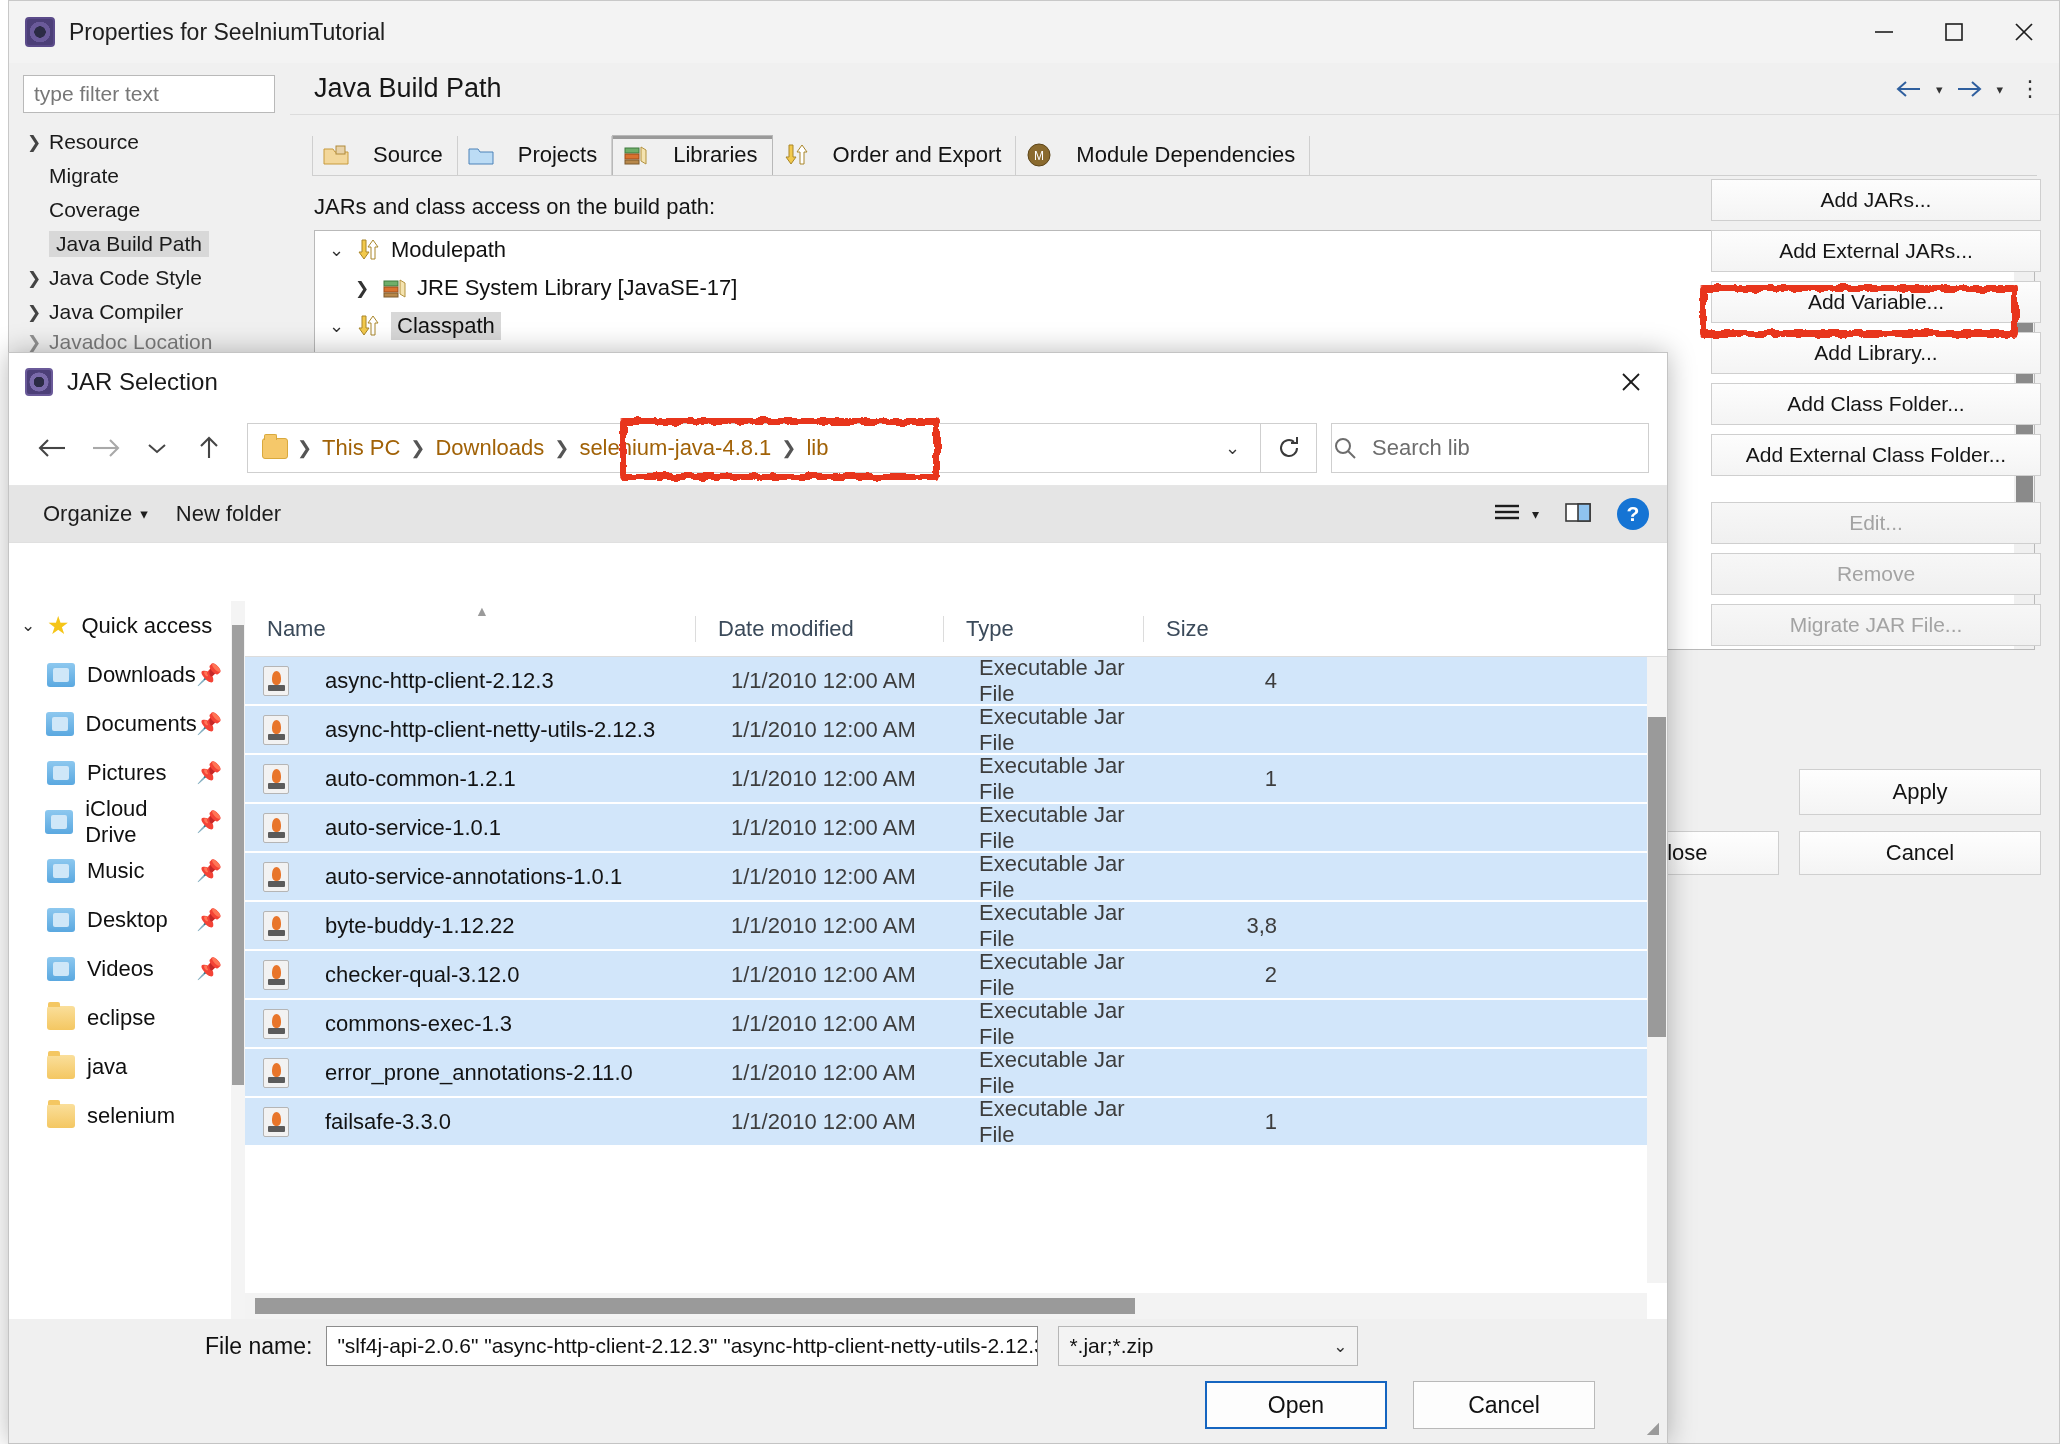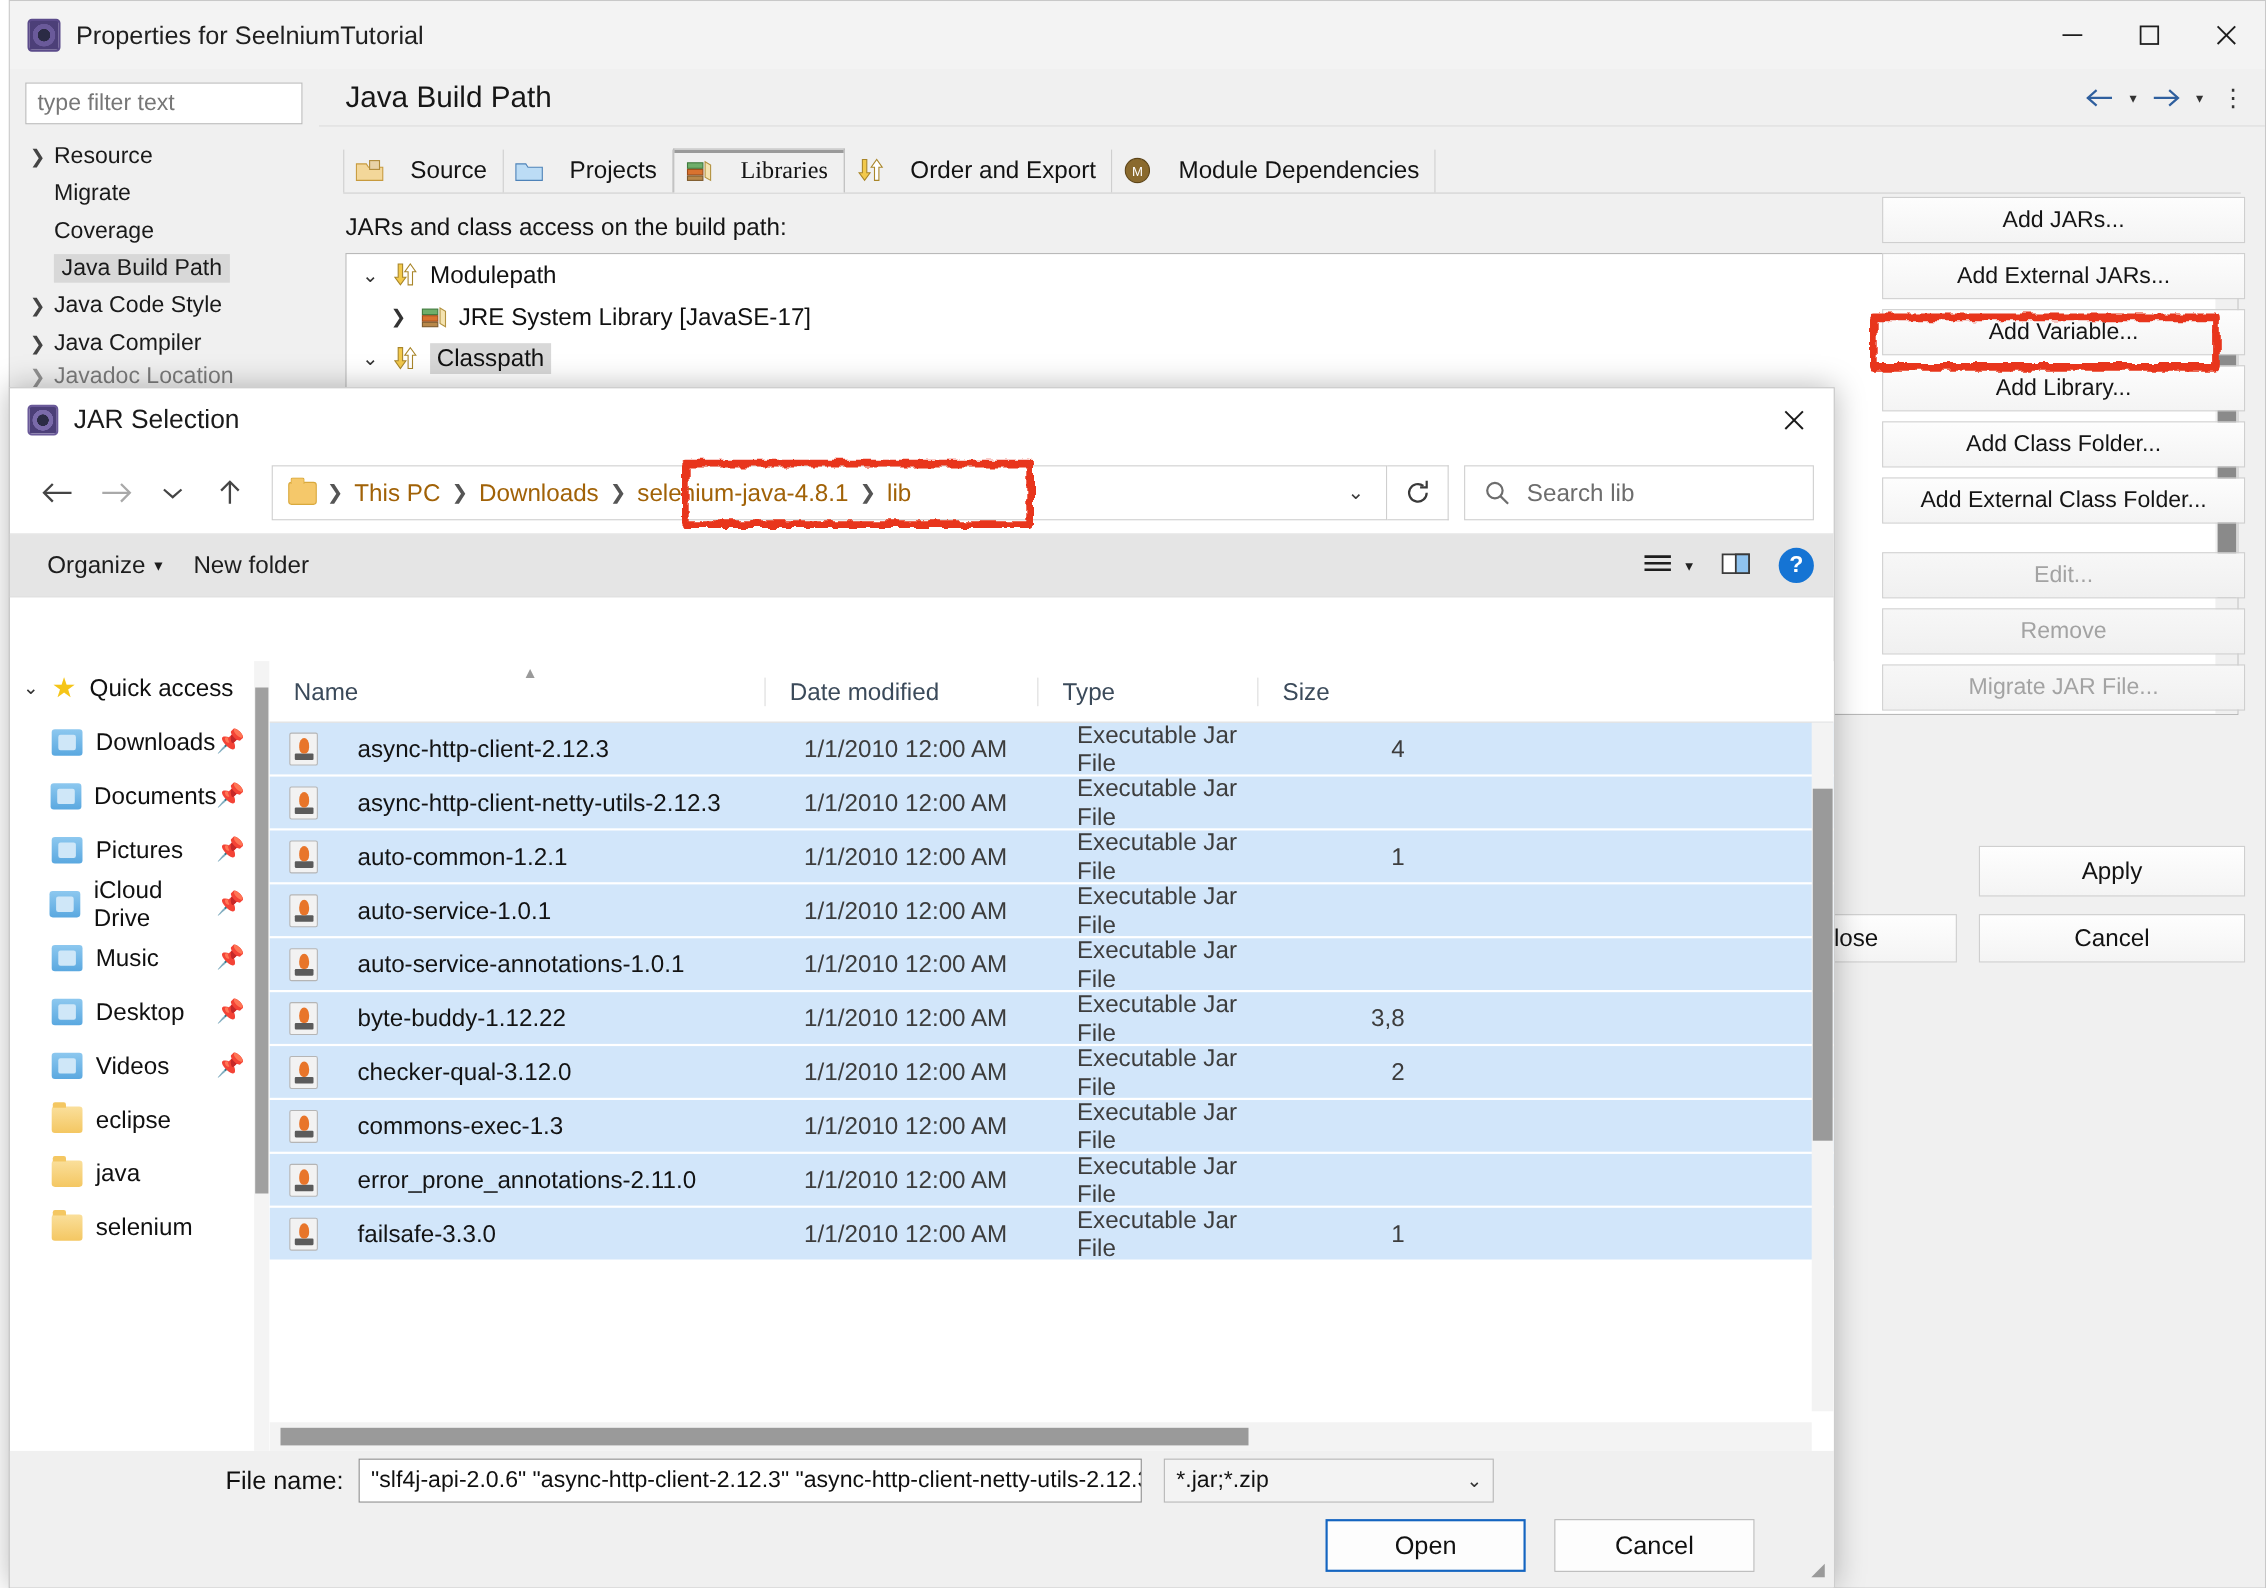--- a/index.html
+++ b/index.html
@@ -75,21 +75,20 @@
 
   .tabs { display: flex; align-items: flex-end; padding-left: 22px; margin-top: 16px; height: 44px; }
   .tab {
     display: flex; align-items: center; gap: 24px; padding: 6px 14px 7px 10px;
     font-size: 22px; color: #131313; border-right: 1px solid #cfcfcf; position: relative;
   }
   .tab:first-child { border-left: 1px solid #cfcfcf; }
   .tab.active {
     background: #f0f0f0; border: 1px solid #b8b8b8; border-bottom: none;
     box-shadow: inset 0 3px 0 #9a9a9a;
-    font-family: Liberation Serif, serif;
   }
   .tabs-underline { height: 1px; background: #cfcfcf; margin: 0 22px 0 22px; }
 
   .jars-label { font-size: 22px; color: #141414; padding: 18px 0 10px 24px; }
 
   .tree-panel {
     margin-left: 24px; margin-right: 24px; background: #fff;
     border: 1px solid #b9b9b9; height: 420px; position: relative; overflow: hidden;
   }
   .tp-row { display: flex; align-items: center; height: 38px; font-size: 22px; padding-left: 14px; color: #111; }
@@ -169,21 +168,21 @@
     content: ''; position: absolute; left: 1px; top: -5px; width: 11px; height: 5px;
     background: #f5c86a; border: 1px solid #d9a93d; border-bottom: none; border-radius: 2px 2px 0 0;
   }
   .addr-chevron { margin-left: auto; color: #3a3a3a; font-size: 18px; padding: 0 14px; }
   .refresh-btn {
     width: 56px; height: 50px; border: 1px solid #cfcfcf; border-left: none; background: #fff;
     display: flex; align-items: center; justify-content: center; color: #3a3a3a;
   }
   .searchbox {
     width: 318px; height: 50px; margin-left: 14px; background: #fff; border: 1px solid #cfcfcf;
-    display: flex; align-items: center; padding-left: 16px; gap: 14px;
+    display: flex; align-items: center; padding-left: 0; gap: 14px;
   }
   .searchbox .ph { font-size: 22px; color: #6d6d6d; }
 
   .jd-toolbar {
     height: 58px; background: #e5e5e5; border-top: 1px solid #e6e6e6; border-bottom: 1px solid #e0e0e0;
     display: flex; align-items: center; padding: 0 20px; position: relative;
   }
   .tb-item { font-size: 22px; color: #1d1d1d; padding: 0 14px; display: flex; align-items: center; gap: 8px; }
   .tb-right { position: absolute; right: 18px; display: flex; align-items: center; gap: 22px; }
   .help-circle {

